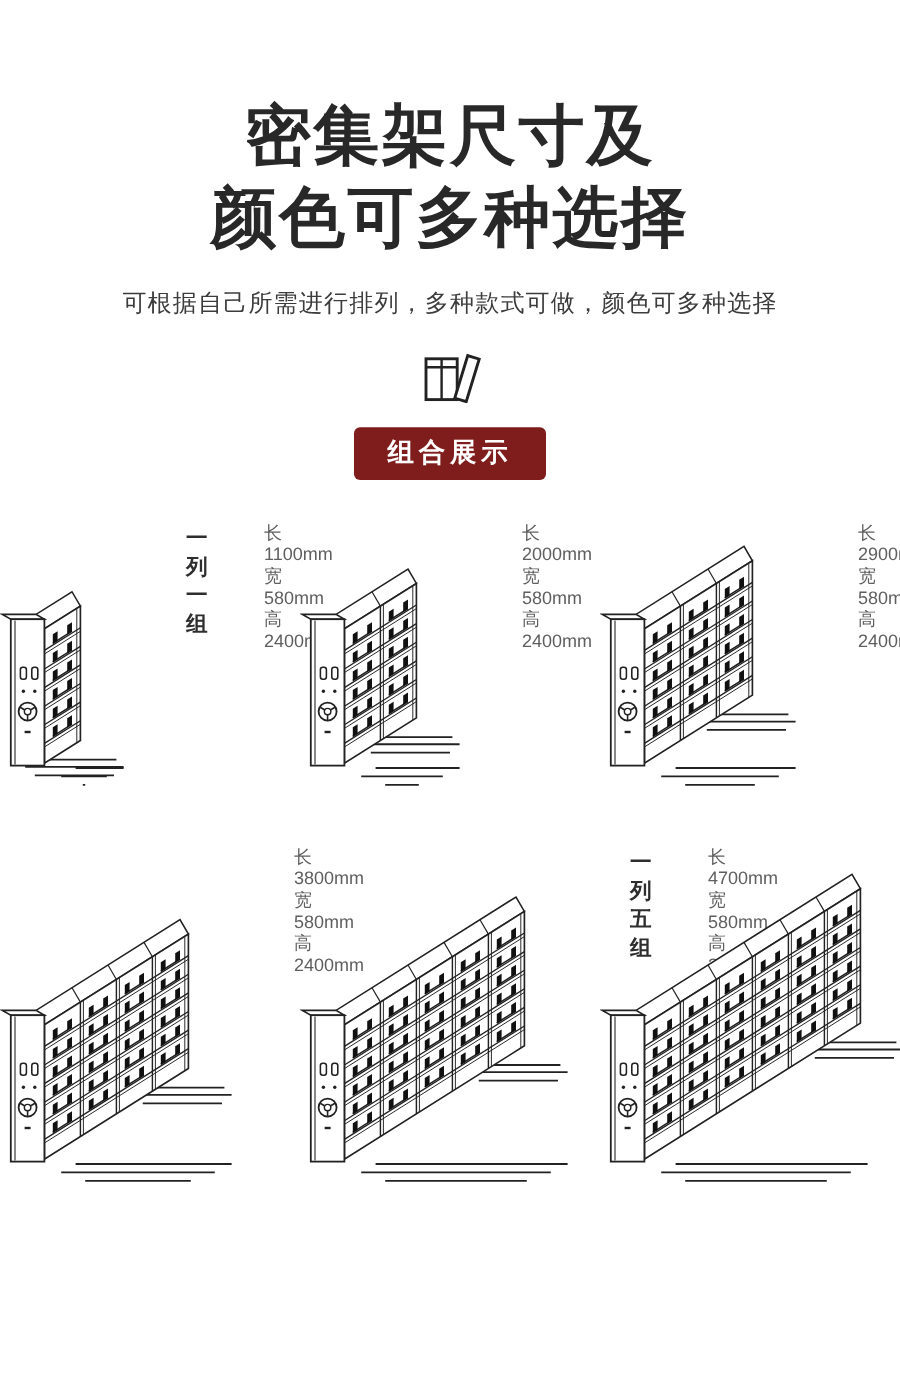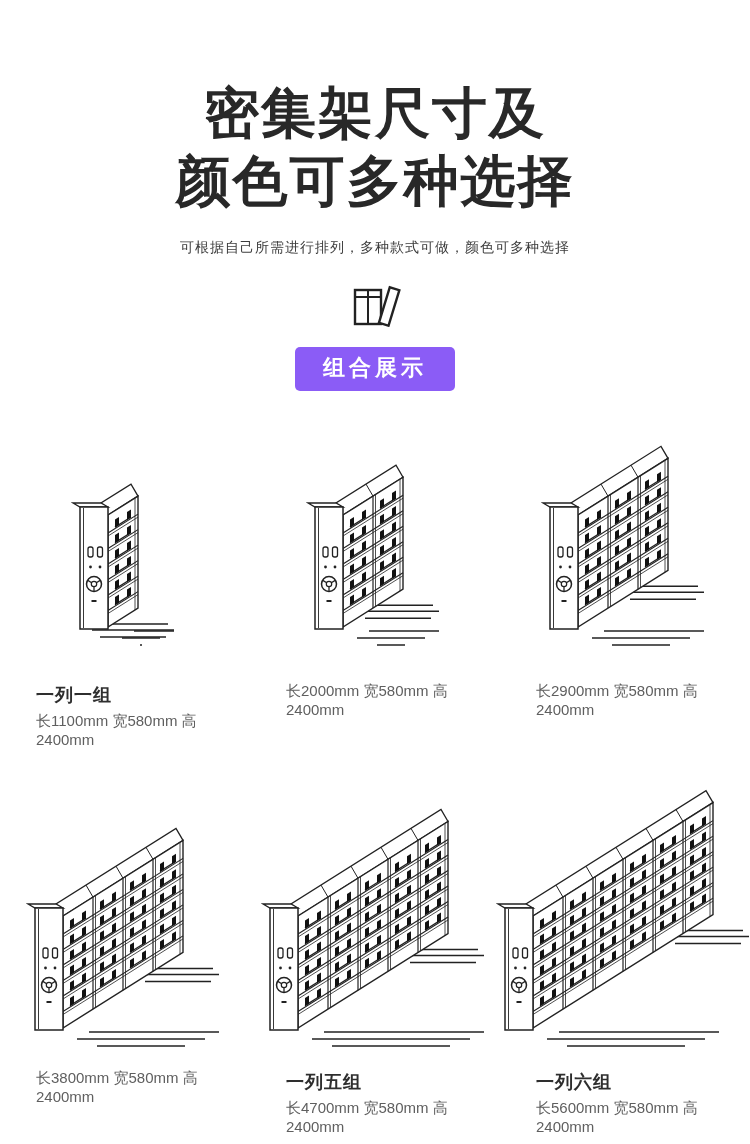--- a/index.html
+++ b/index.html
@@ -11,41 +11,41 @@
   .page{width:750px;height:1144px;background:#fff;}
 
   
   .title{
     margin:0;padding-top:80px;text-align:center;
     font-size:55px;line-height:1.23;font-weight:800;color:#282828;
     letter-spacing:2px;
   }
   .subtitle{
     margin:24px 0 0 0;text-align:center;
-    font-size:14px;color:#3c3c3c;letter-spacing:1px;
+    font-size:20px;color:#3c3c3c;letter-spacing:1px;
   }
 
   
   .icon-wrap{margin-top:28px;display:flex;justify-content:center;height:42px;}
 
   
   .badge{
     margin:20px auto 0 auto;width:fit-content;
     padding:6px 28px 8px 28px;border-radius:5px;
     color:#fff;font-size:22px;font-weight:700;letter-spacing:4px;
     background:#c2131f;
   }
 
   
   .grid{
     margin-top:30px;
     display:grid;grid-template-columns:250px 250px 250px;
     grid-row-gap:14px;
   }
-  .cell{display:flex;flex-direction:column;}
+  .cell{display:flex;flex-direction:row;gap:10px;}
   .illus{
     display:flex;justify-content:center;align-items:flex-end;
     overflow:visible;
   }
   .row1 .illus{height:232px;padding-bottom:24px;}
   .row2 .illus{height:292px;padding-bottom:10px;}
   .illus svg{flex-shrink:0;display:block;}
   .item-name{
     margin-top:6px;padding-left:36px;
     font-size:18px;font-weight:700;color:#2e2e2e;letter-spacing:1px;
@@ -71,21 +71,21 @@
     <svg width="52" height="42" viewBox="0 0 52 42">
       <rect x="6" y="5" width="26" height="34" fill="#fff" stroke="#222" stroke-width="2.4"></rect>
       <line x1="19" y1="5" x2="19" y2="39" stroke="#222" stroke-width="2"></line>
       <line x1="6" y1="12" x2="32" y2="12" stroke="#222" stroke-width="2"></line>
       <g transform="rotate(17 40 22)">
         <rect x="35" y="3" width="10" height="37" fill="#fff" stroke="#222" stroke-width="2.4"></rect>
       </g>
     </svg>
   </div>
 
-  <div class="badge" style="background: #8b5cf6;">组合展示</div>
+  <div class="badge" style="background: #7f1d1d;">组合展示</div>
 
   <div class="grid">
 
     <div class="cell row1">
       <div class="illus">
           <svg width="109" height="171" viewBox="0 0 109 171">
             <line x1="13.0" y1="142.1" x2="97.0" y2="142.1" stroke="#222222" stroke-width="1.5"></line>
             <line x1="21.0" y1="148.1" x2="103.0" y2="148.1" stroke="#222222" stroke-width="1.5"></line>
             <line x1="29.0" y1="155.1" x2="95.0" y2="155.1" stroke="#222222" stroke-width="1.5"></line>
             <line x1="63.0" y1="149.0" x2="103.0" y2="149.0" stroke="#222222" stroke-width="1.5"></line>

